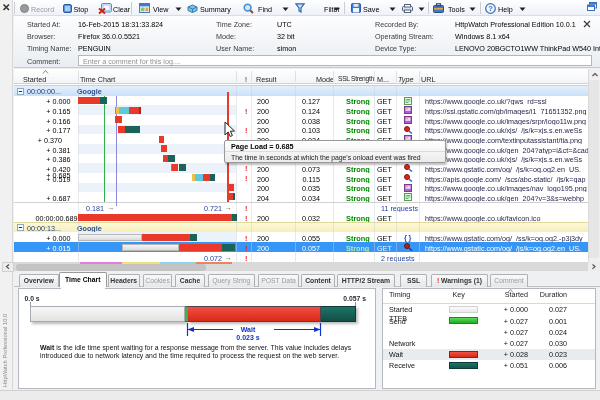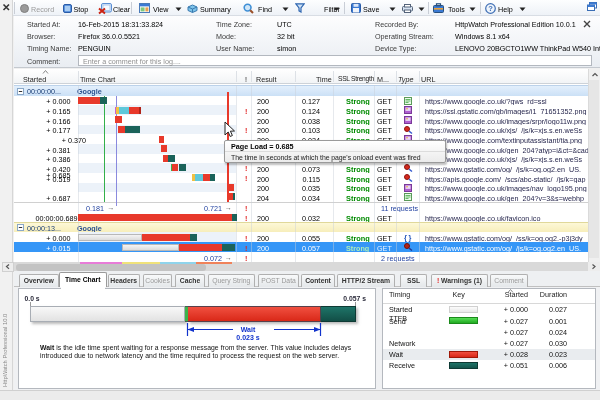--- a/index.html
+++ b/index.html
@@ -130,21 +130,21 @@
 <div class="abs" style="left:83px;top:57px;color:#909090;">Enter a comment for this log....</div>
 <svg class="abs" style="left:583px;top:20px" width="8" height="8">
       <path d="M1 1 L7 7 M7 1 L1 7" stroke="#444" stroke-width="1.4"></path>
     </svg>
 <div class="abs" style="left:14px;top:69px;width:586px;height:202px;background:#fff;"></div>
 <div class="abs" style="left:14px;top:69px;width:586px;height:15px;background:linear-gradient(#ffffff,#f2f4f6);border-bottom:1px solid #cdd2d8;"></div>
 <div class="abs" style="left:23px;top:74.5px;color:#222;white-space:nowrap;">Started</div>
 <div class="abs" style="left:80px;top:74.5px;color:#222;white-space:nowrap;">Time Chart</div>
 <div class="abs" style="left:245px;top:74.5px;color:#222;white-space:nowrap;">!</div>
 <div class="abs" style="left:256px;top:74.5px;color:#222;white-space:nowrap;">Result</div>
-<div class="abs" style="left:316px;top:74.5px;color:#222;white-space:nowrap;">Time</div>
+<div class="abs" style="left:316px;top:74.5px;color:#222;white-space:nowrap;">Mode</div>
 <div class="abs" style="left:338px;top:74.5px;color:#222;white-space:nowrap;font-size:6.7px;letter-spacing:-0.3px;">SSL Strength</div>
 <div class="abs" style="left:377px;top:74.5px;color:#222;white-space:nowrap;">M...</div>
 <div class="abs" style="left:398px;top:74.5px;color:#222;white-space:nowrap;font-style:italic;">Type</div>
 <div class="abs" style="left:421px;top:74.5px;color:#222;white-space:nowrap;">URL</div>
 <svg class="abs" style="left:42px;top:70px" width="7" height="4">
       <path d="M1 3.5 L3.5 0.5 L6 3.5" fill="none" stroke="#888"></path>
     </svg>
 <div class="abs" style="left:77.5px;top:71px;width:1px;height:11px;background:#dde1e6;"></div>
 <div class="abs" style="left:236px;top:71px;width:1px;height:11px;background:#dde1e6;"></div>
 <div class="abs" style="left:251px;top:71px;width:1px;height:11px;background:#dde1e6;"></div>
@@ -214,21 +214,21 @@
 <div class="abs" style="left:257px;top:126.32px;">200</div>
 <div class="abs" style="left:296px;top:126.32px;width:24px;text-align:right;">0.103</div>
 <div class="abs" style="left:346px;top:126.32px;"><span class="g" style="">Strong</span></div>
 <div class="abs" style="left:377px;top:126.32px;">GET</div>
 <svg class="abs" style="left:404px;top:125.72px" width="9" height="8">
       <circle cx="3" cy="3" r="2.5" fill="#d42a1e" stroke="#8e1410"></circle>
       <path d="M5 5 L8 7.5 M6.7 5.8 L6 7" stroke="#3a5fd0" stroke-width="1.4"></path>
     </svg>
 <div class="abs" style="left:425px;top:126.32px;color:#26264d;width:163px;white-space:nowrap;overflow:hidden;">https://www.google.co.uk/xjs/_/js/k=xjs.s.en.weSs</div>
 <div class="abs" style="left:14px;top:134.36px;width:574px;height:9.64px;background:#fff;"></div>
-<div class="abs" style="left:0px;top:135.96px;width:86px;text-align:right;">+ 0.370</div>
+<div class="abs" style="left:0px;top:135.96px;width:62px;text-align:right;">+ 0.370</div>
 <div class="abs" style="left:158.8px;top:135.56px;width:5.5px;height:7.0px;background:#e8392b;z-index:2;"></div>
 <div class="abs" style="left:257px;top:135.96px;">200</div>
 <div class="abs" style="left:296px;top:135.96px;width:24px;text-align:right;">0.034</div>
 <div class="abs" style="left:346px;top:135.96px;"><span class="g" style="">Strong</span></div>
 <div class="abs" style="left:377px;top:135.96px;">GET</div>
 <svg class="abs" style="left:404px;top:135.36px" width="8" height="8">
       <rect x="0.5" y="0.5" width="7" height="7" fill="#b05fd0" stroke="#7a3a99"></rect>
       <rect x="1.5" y="1.5" width="5" height="3.4" fill="#e8d8f5"></rect>
       <circle cx="3" cy="2.8" r="0.8" fill="#e8a030"></circle>
     </svg>

